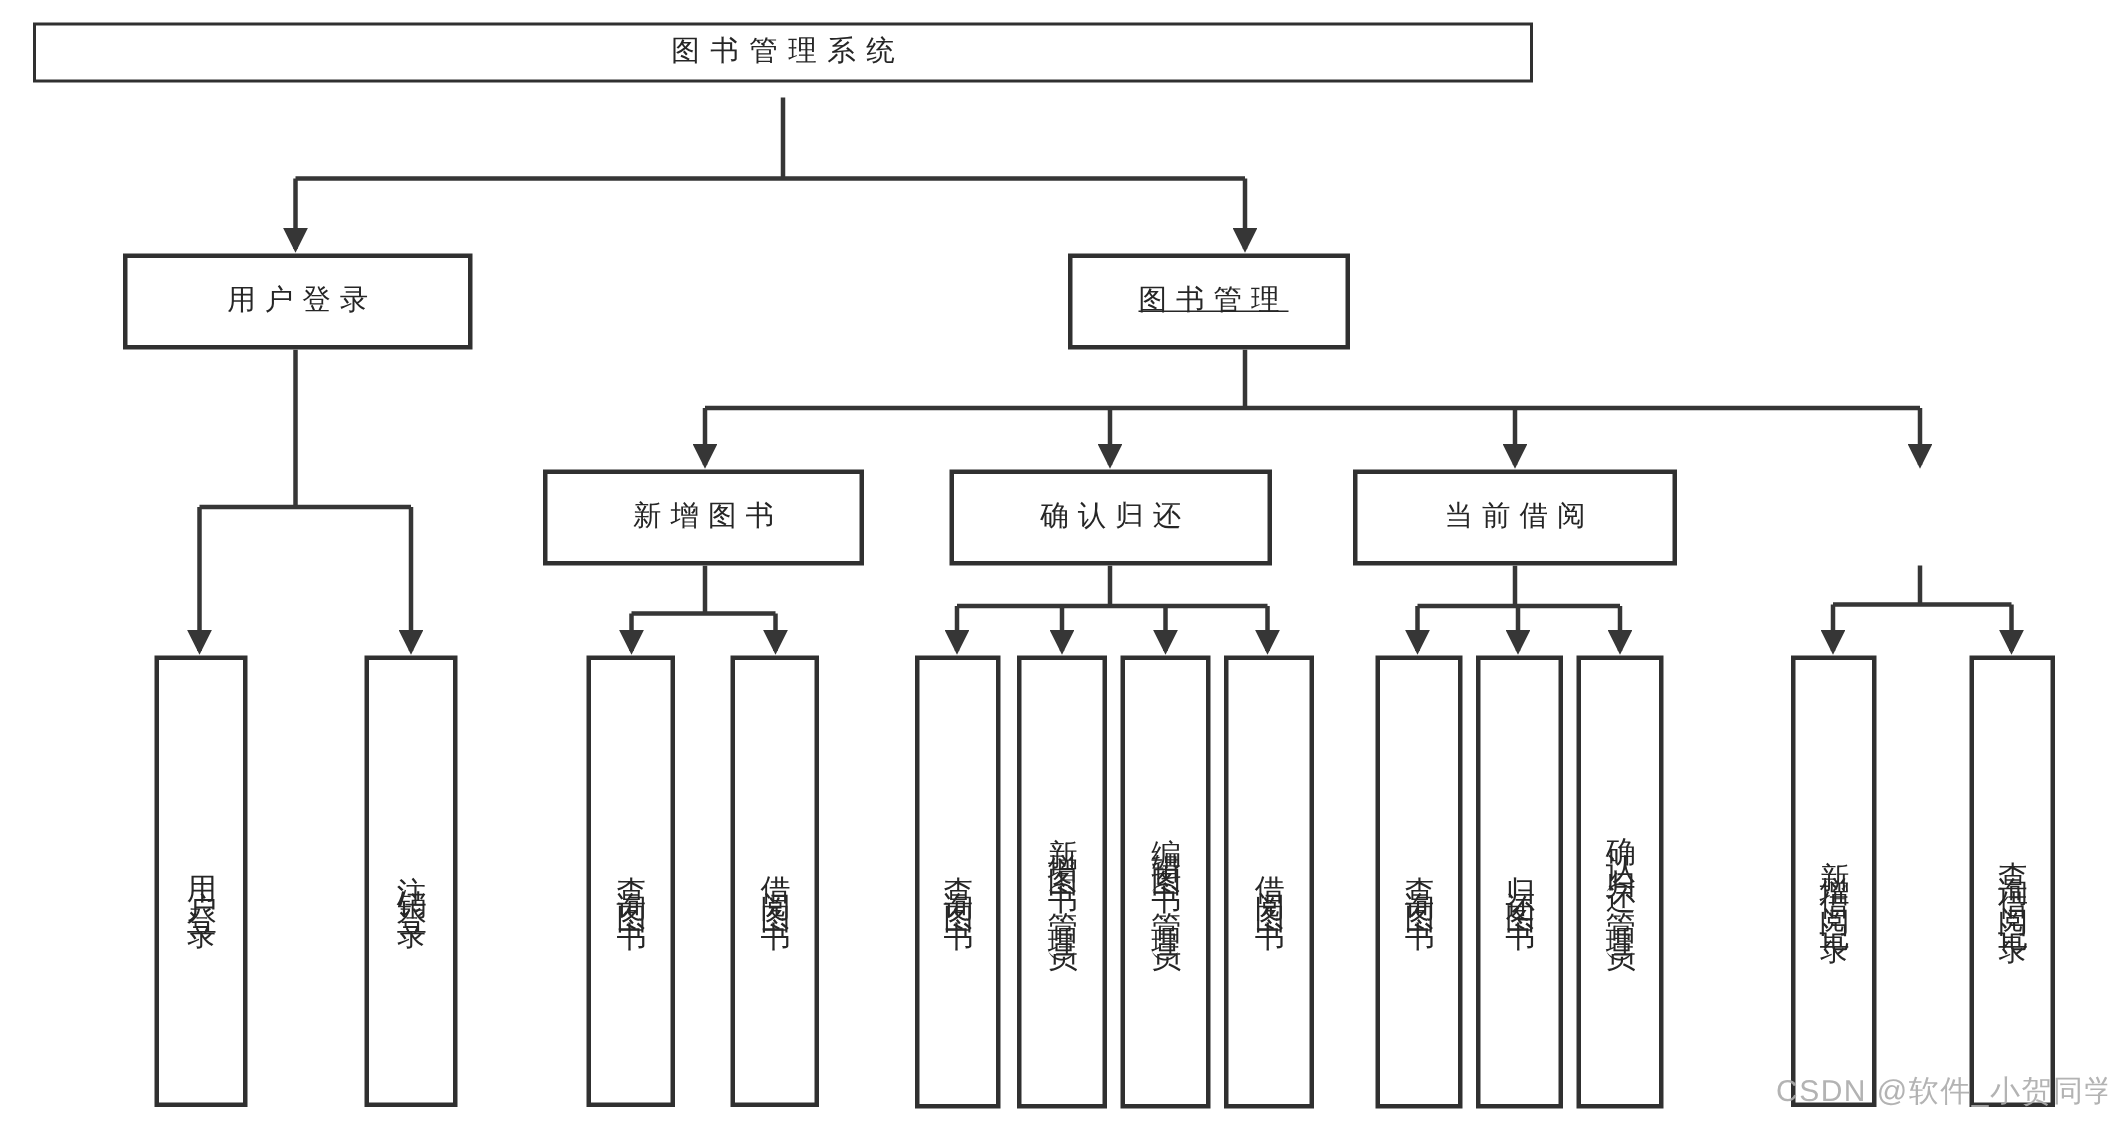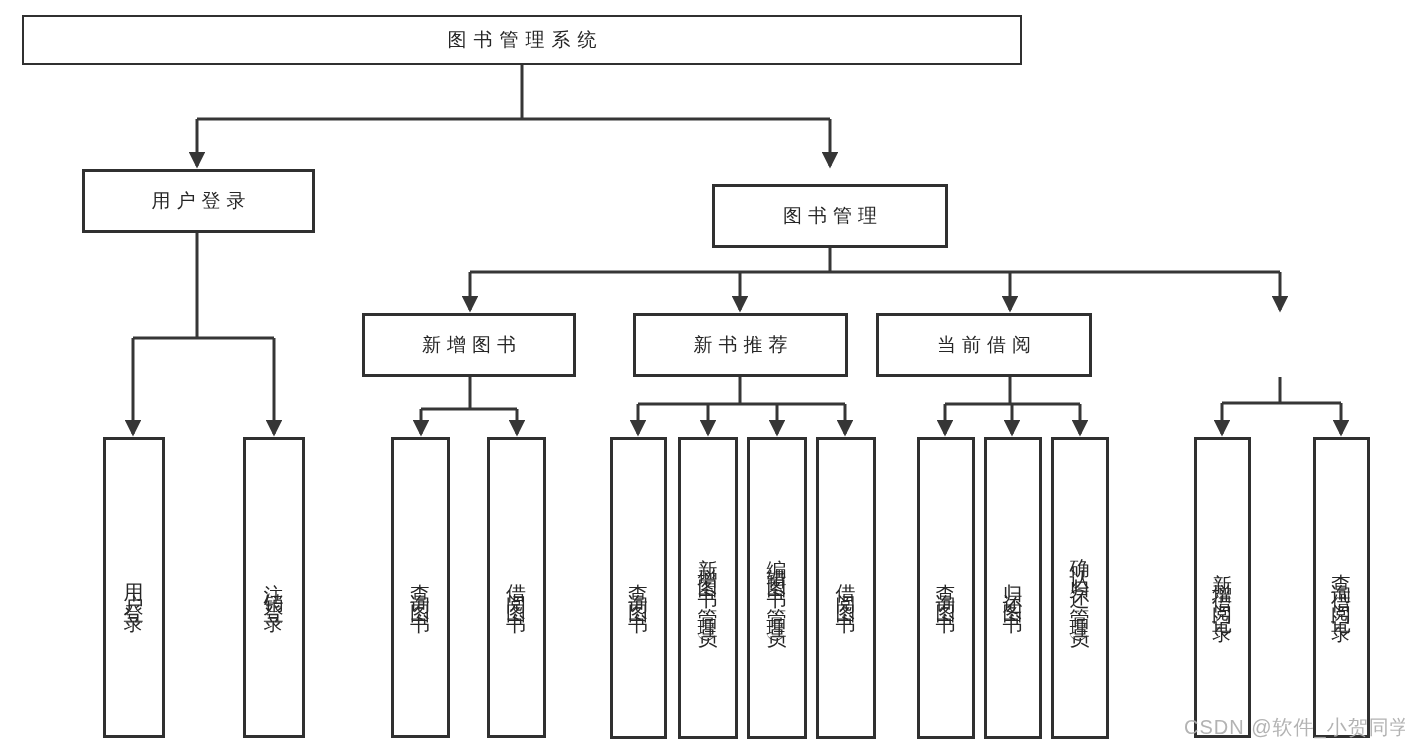--- a/index.html
+++ b/index.html
@@ -89,38 +89,38 @@
       <line x1="777" y1="404" x2="777" y2="434" marker-end="url(#arr)"></line>
       <line x1="845" y1="404" x2="845" y2="434" marker-end="url(#arr)"></line>
       <line x1="945" y1="404" x2="945" y2="434" marker-end="url(#arr)"></line>
       <line x1="1012" y1="404" x2="1012" y2="434" marker-end="url(#arr)"></line>
       <line x1="1080" y1="404" x2="1080" y2="434" marker-end="url(#arr)"></line>
       <line x1="1222" y1="403" x2="1222" y2="434" marker-end="url(#arr)"></line>
       <line x1="1341" y1="403" x2="1341" y2="434" marker-end="url(#arr)"></line>
     </g>
   </svg>
 
-  <div class="box hbox rootbox" style="left:22px; top:15px; width:1000px; height:50px;">
+  <div class="box hbox rootbox" style="left:22px; top:15px; width:1000px; height:40px;">
     <span>图书管理系统</span>
   </div>
 
   <div class="box hbox" style="left:82px; top:169px; width:233px; height:64px;">
     <span>用户登录</span>
   </div>
-  <div class="box hbox" style="left:712px; top:184px; width:236px; height:64px;">
+  <div class="box hbox" style="left:712px; top:169px; width:188px; height:64px;text-decoration:underline;">
     <span>图书管理</span>
   </div>
 
   <div class="box hbox" style="left:362px; top:313px; width:214px; height:64px;">
     <span>新增图书</span>
   </div>
   <div class="box hbox" style="left:633px; top:313px; width:215px; height:64px;">
-    <span>新书推荐</span>
+    <span>确认归还</span>
   </div>
-  <div class="box hbox" style="left:876px; top:313px; width:216px; height:64px;">
+  <div class="box hbox" style="left:902px; top:313px; width:216px; height:64px;">
     <span>当前借阅</span>
   </div>
 
   <div class="box vbox" style="left:103px; top:437px; width:62px; height:301px;">
     <span>用户登录</span>
   </div>
   <div class="box vbox" style="left:243px; top:437px; width:62px; height:301px;">
     <span>注销登录</span>
   </div>
 

